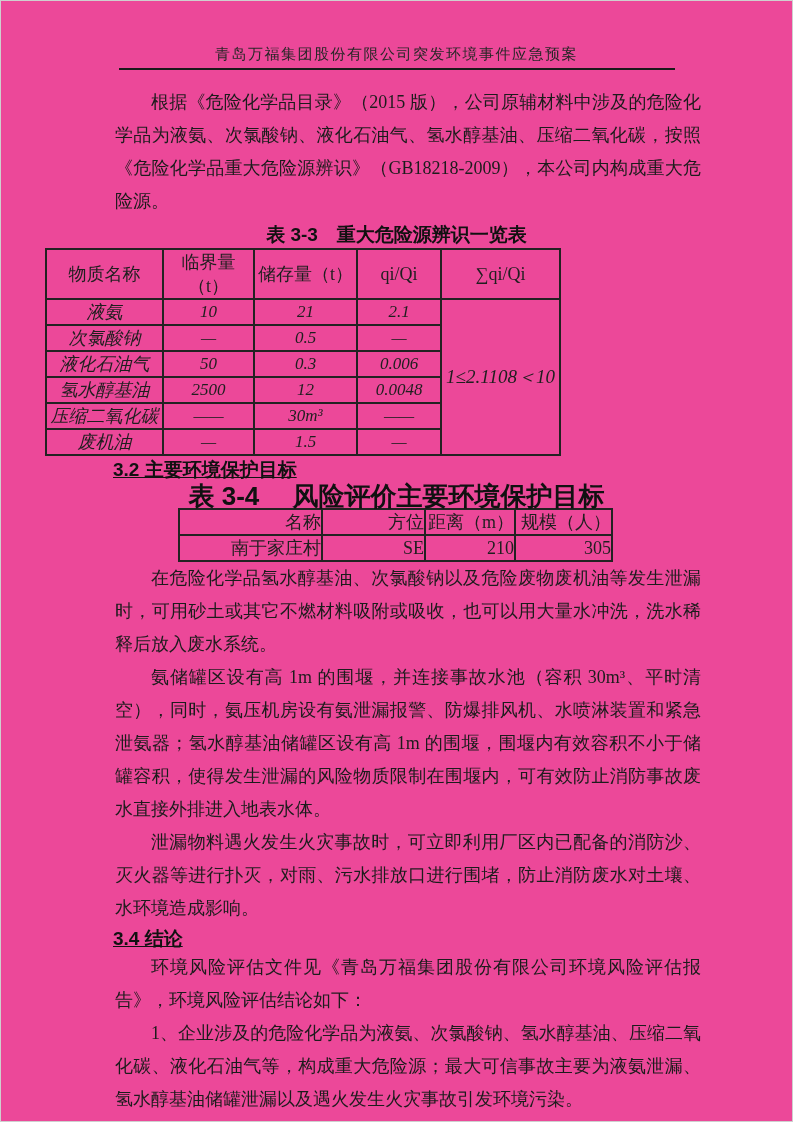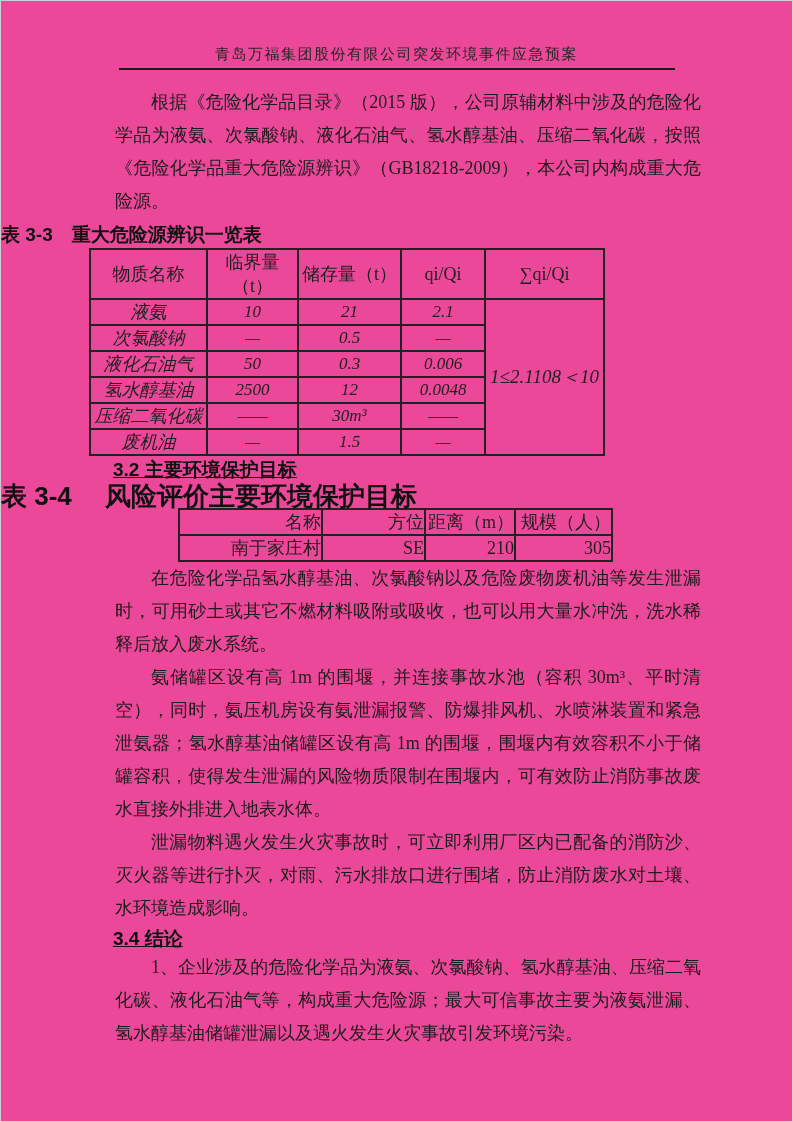--- a/index.html
+++ b/index.html
@@ -35,42 +35,42 @@
     width:586px;
     margin:0 0 0 114px;
     font-size:18px;
     line-height:33px;
     text-align:justify;
     text-indent:2em;
     color:#1c1c1c;
   }
   .para.first { margin-top:16px; }
   .caption {
-    text-align:left;
+    text-align:center;
     font-weight:bold;
     font-family:"Liberation Sans","DejaVu Sans",sans-serif;
     color:#111111;
   }
   .caption-33 { margin-top:4px; height:26px; line-height:26px; font-size:19px; }
   .caption-34 { margin-top:2px; height:24px; line-height:24px; font-size:26px; }
   .sec-heading {
     margin:2px 0 0 112px;
     font-size:19px;
     font-weight:bold;
     font-family:"Liberation Sans","DejaVu Sans",sans-serif;
     color:#111111;
     height:24px;
     line-height:24px;
     text-decoration:underline;
   }
   table {
     border-collapse:collapse;
     table-layout:fixed;
   }
-  .t33 { margin-left:88px; width:514px; }
+  .t33 { margin-left:44px; width:514px; }
   .t33 th, .t33 td {
     border:2px solid #222222;
     text-align:center;
     vertical-align:middle;
     padding:0;
     font-weight:normal;
     overflow:hidden;
   }
   .t33 th { height:25px; font-size:18px; }
   .t33 td { height:22px; font-size:17px;font-style:italic; }
@@ -183,15 +183,16 @@
     </tbody>
   </table>
 
 
   <p class="para">在危险化学品氢水醇基油、次氯酸钠以及危险废物废机油等发生泄漏时，可用砂土或其它不燃材料吸附或吸收，也可以用大量水冲洗，洗水稀释后放入废水系统。</p>
   <p class="para">氨储罐区设有高 1m 的围堰，并连接事故水池（容积 30m³、平时清空），同时，氨压机房设有氨泄漏报警、防爆排风机、水喷淋装置和紧急泄氨器；氢水醇基油储罐区设有高 1m 的围堰，围堰内有效容积不小于储罐容积，使得发生泄漏的风险物质限制在围堰内，可有效防止消防事故废水直接外排进入地表水体。</p>
   <p class="para">泄漏物料遇火发生火灾事故时，可立即利用厂区内已配备的消防沙、灭火器等进行扑灭，对雨、污水排放口进行围堵，防止消防废水对土壤、水环境造成影响。</p>
 
   <div class="sec-heading">3.4 结论</div>
 
+  <p class="para">环境风险评估文件见《青岛万福集团股份有限公司环境风险评估报告》，环境风险评估结论如下：</p>
   <p class="para">1、企业涉及的危险化学品为液氨、次氯酸钠、氢水醇基油、压缩二氧化碳、液化石油气等，构成重大危险源；最大可信事故主要为液氨泄漏、氢水醇基油储罐泄漏以及遇火发生火灾事故引发环境污染。</p>
 
 </div>
 
 </body></html>

